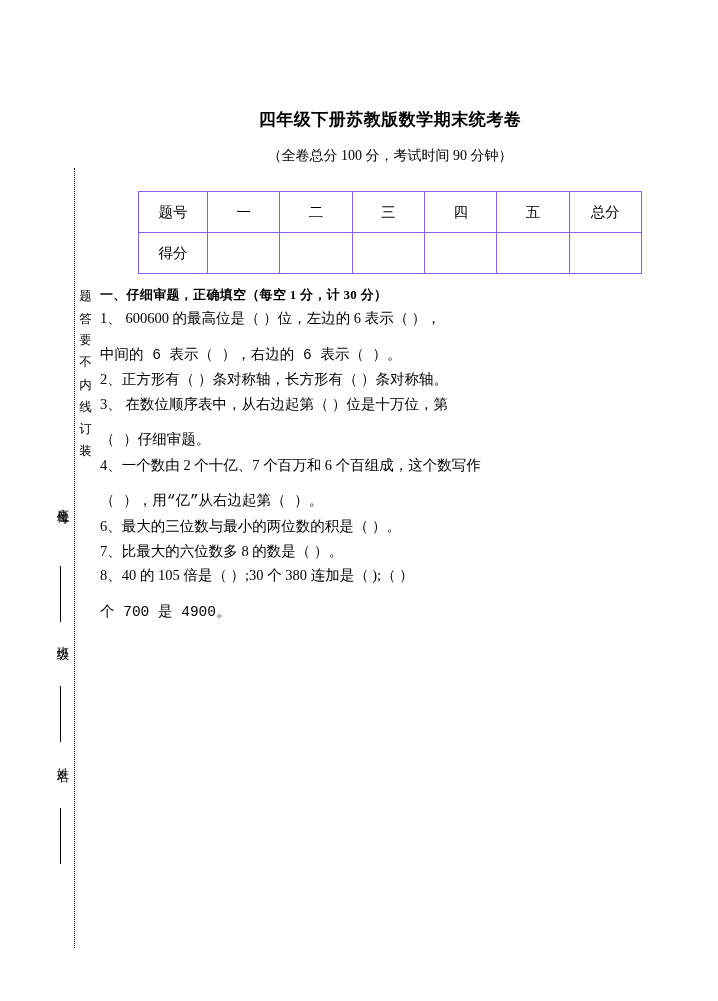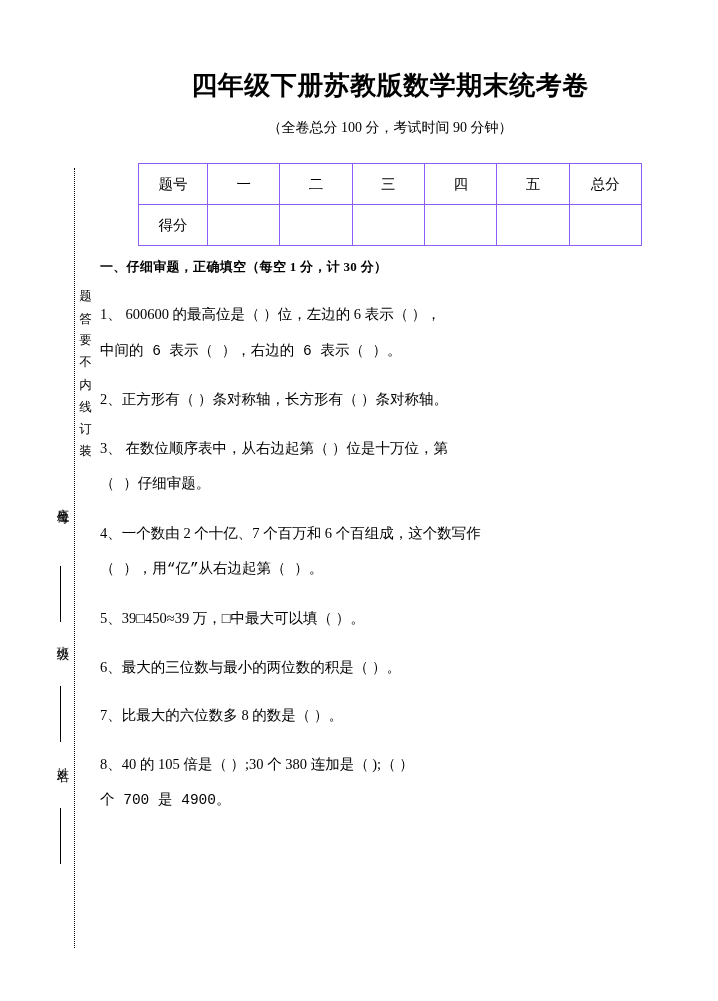--- a/index.html
+++ b/index.html
@@ -75,22 +75,22 @@
 
   
   .doc {
     position: absolute;
     left: 100px;
     top: 0;
     width: 580px;
   }
   h1.title {
     margin: 0;
-    padding-top: 68px;
-    font-size: 26px;
+    padding-top: 108px;
+    font-size: 17px;
     font-weight: bold;
     text-align: center;
     letter-spacing: 0.5px;
   }
   .subtitle {
     margin-top: 16px;
     font-size: 14px;
     text-align: center;
   }
 
@@ -111,21 +111,21 @@
     width: 66px;
   }
 
   .section-title {
     margin-top: 12px;
     font-size: 13px;
     font-weight: bold;
     letter-spacing: 0.3px;
   }
   .q {
-    margin-top: 28px;
+    margin-top: 4px;
     font-size: 14.5px;
     line-height: 1.42;
     text-align: justify;
   }
   .q .ln { display: block; }
   .q .ln + .ln { margin-top: 16px; font-family: Liberation Mono, monospace; }
 </style>
 </head>
 <body>
 
@@ -195,23 +195,20 @@
     <div class="q">
       <span class="ln">3、 在数位顺序表中，从右边起第（        ）位是十万位，第</span>
       <span class="ln">（        ）仔细审题。</span>
     </div>
 
     <div class="q">
       <span class="ln">4、一个数由 2 个十亿、7 个百万和 6 个百组成，这个数写作</span>
       <span class="ln">（                ），用“亿”从右边起第（        ）。</span>
     </div>
 
-    <div class="q">
-      <span class="ln">5、39□450≈39 万，□中最大可以填（        ）。</span>
-    </div>
 
     <div class="q">
       <span class="ln">6、最大的三位数与最小的两位数的积是（        ）。</span>
     </div>
 
     <div class="q">
       <span class="ln">7、比最大的六位数多 8 的数是（        ）。</span>
     </div>
 
     <div class="q">

